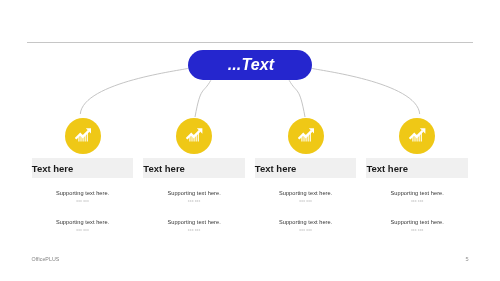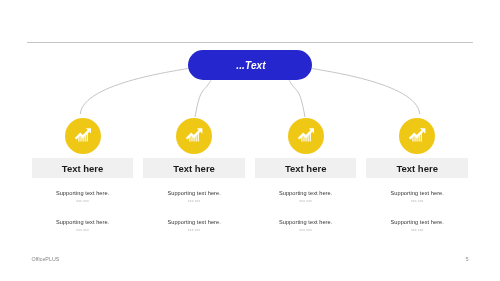--- a/index.html
+++ b/index.html
@@ -4,26 +4,26 @@
 <style>
   html,body{margin:0;padding:0;}
   body{width:500px;height:281px;background:#fff;overflow:hidden;
        font-family:"Liberation Sans",sans-serif;-webkit-font-smoothing:antialiased;}
   .slide{position:relative;width:500px;height:281px;background:#fff;}
   .hub-text,.title,.support,.sub,.brand,.pageno{transform:translateZ(0);}
   .top-rule{position:absolute;left:27.1px;top:41.9px;width:446px;height:1.1px;background:#c6c6c6;}
   .connectors{position:absolute;left:0;top:0;width:500px;height:281px;}
   .hub{position:absolute;left:188px;top:50px;width:124px;height:30px;border-radius:15px;
        background:#2526ce;display:flex;align-items:center;justify-content:center;}
-  .hub-text{color:#fff;font-weight:bold;font-style:italic;font-size:10px;letter-spacing:.15px;position:relative;left:1px;}
+  .hub-text{color:#fff;font-weight:bold;font-style:italic;font-size:16px;letter-spacing:.15px;position:relative;left:1px;}
   .cols{position:absolute;left:31.8px;top:117.6px;width:436.2px;display:flex;justify-content:space-between;}
   .col{width:101.6px;display:flex;flex-direction:column;align-items:center;}
   .circle{width:36px;height:36px;border-radius:50%;background:#efc816;display:flex;align-items:center;justify-content:center;}
   .icon{display:block;position:relative;left:0.4px;top:-0.9px;}
-  .titlebox{margin-top:4.7px;width:101.6px;height:19.5px;background:#f0f0f0;display:flex;align-items:center;justify-content:center;}
+  .titlebox{margin-top:4.7px;width:101.6px;height:19.5px;background:#f0f0f0;display:flex;align-items:center;}
   .title{font-size:9.5px;font-weight:bold;color:#1a1a1a;}
   .support{font-size:5.6px;color:#333333;line-height:1;margin-top:0;letter-spacing:0.07px;}
   .sub{font-size:3.6px;color:#b8b8b8;line-height:1;letter-spacing:.12px;white-space:nowrap;}
   .block{margin-top:0;display:flex;flex-direction:column;align-items:center;}
   .block1{margin-top:13px;}
   .block2{margin-top:16.4px;}
   .sub{margin-top:3.4px;}
   .brand{position:absolute;left:31.5px;top:256.6px;font-size:5.3px;line-height:1;color:#848484;letter-spacing:0.02px;}
   .pageno{position:absolute;left:465.5px;top:256.9px;font-size:5.6px;line-height:1;color:#909090;}
 </style>

